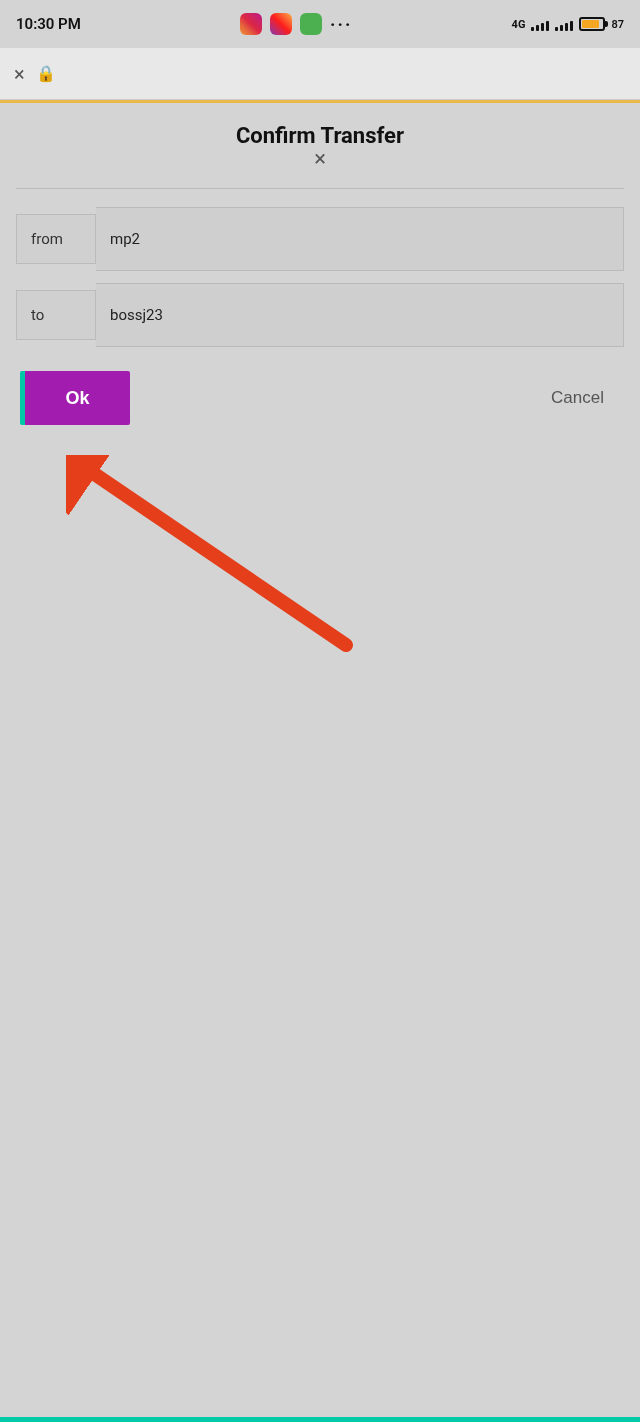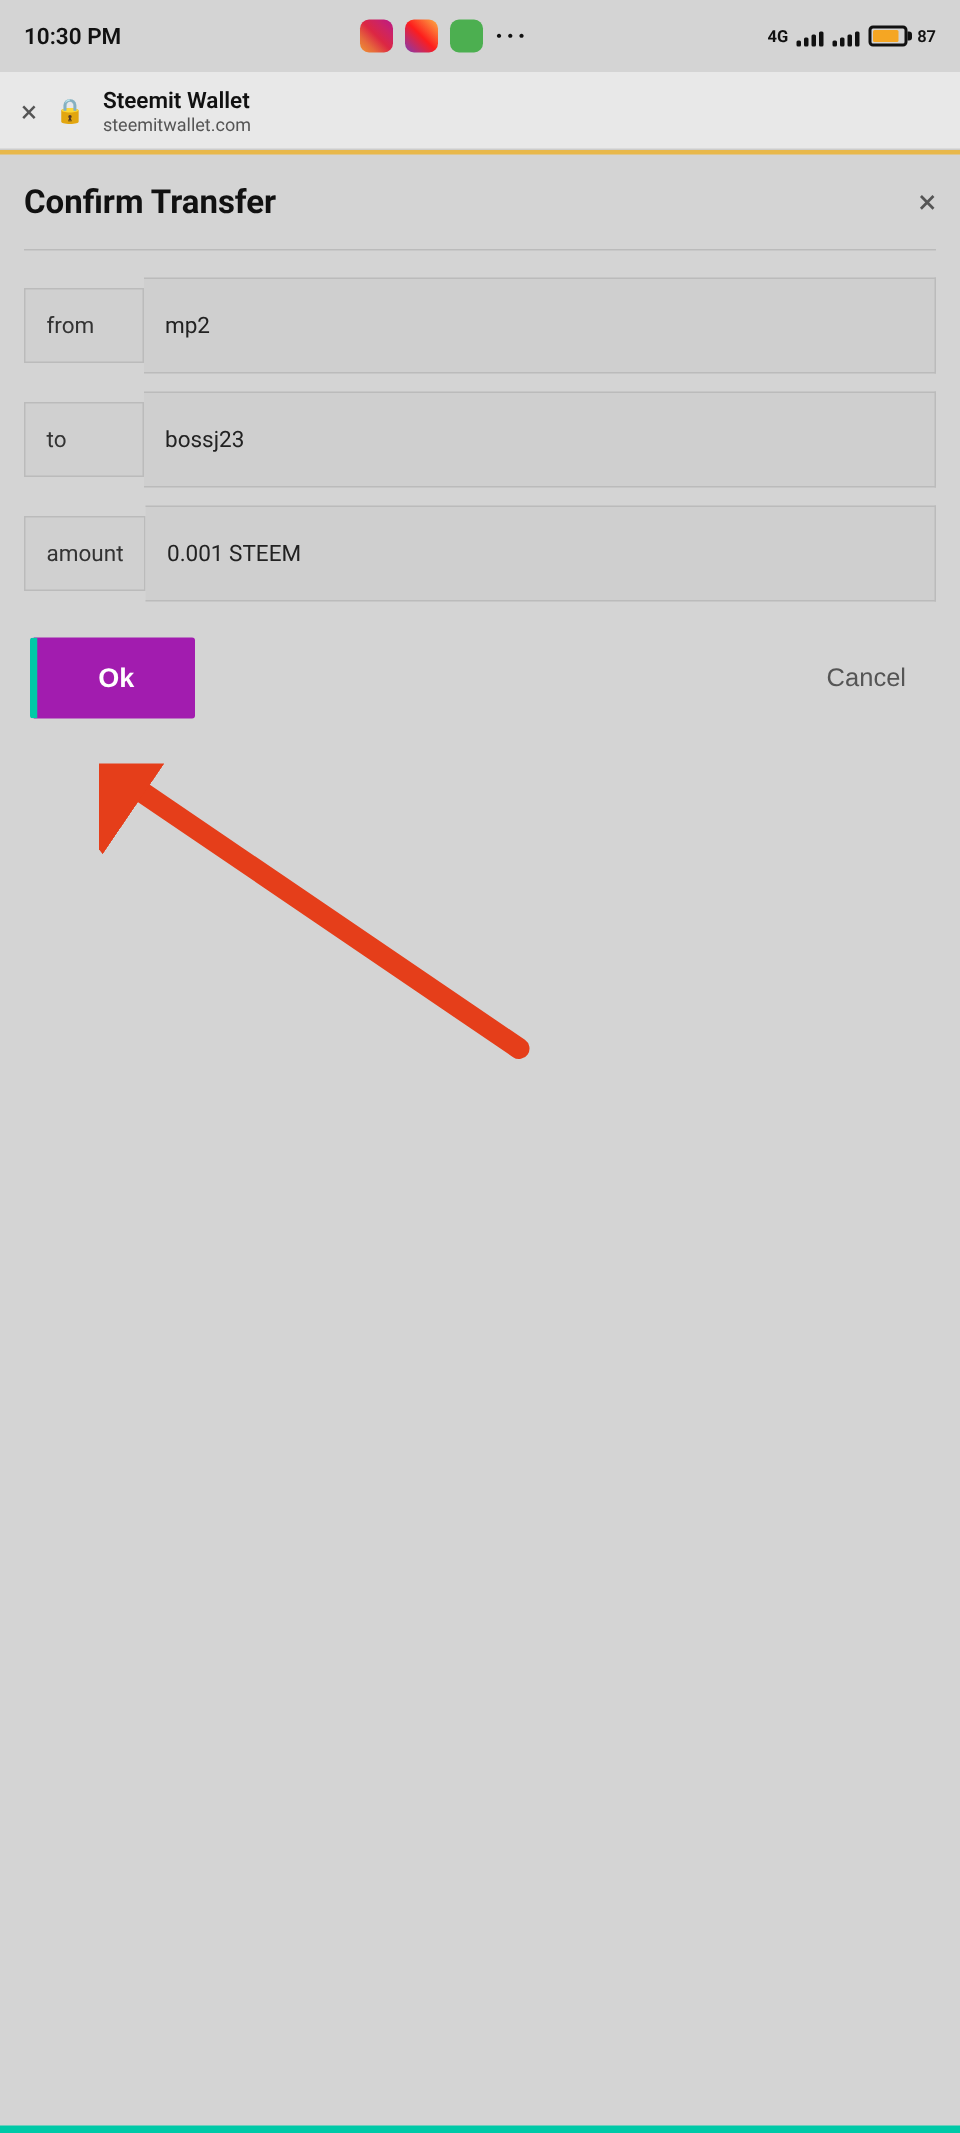--- a/index.html
+++ b/index.html
@@ -153,20 +153,21 @@
       background: #d4d4d4;
       padding: 20px 16px 30px 16px;
       border-top: 3px solid #e8b84b;
     }
 
     .dialog-header {
       display: flex;
       align-items: center;
       justify-content: space-between;
       margin-bottom: 18px;
+      flex-direction: column;
     }
     .dialog-title {
       font-size: 22px;
       font-weight: 700;
       color: #111;
     }
     .dialog-close-btn {
       font-size: 22px;
       color: #555;
       cursor: pointer;
@@ -299,24 +300,20 @@
     <div class="battery-icon">
       <div class="battery-fill"></div>
     </div>
     <span class="battery-text"><span>87</span></span>
   </div>
 </div>
 
 <div class="browser-bar">
   <span class="browser-close">×</span>
   <span class="lock-icon">🔒</span>
-  <div class="browser-url-area">
-    <div class="browser-title">Steemit Wallet</div>
-    <div class="browser-url">steemitwallet.com</div>
-  </div>
 </div>
 
 <div class="main-content">
 
   <div class="dialog">
 
     <div class="dialog-header">
       <span class="dialog-title">Confirm Transfer</span>
       <span class="dialog-close-btn">×</span>
     </div>
@@ -326,24 +323,20 @@
     <div class="form-row">
       <div class="form-label">from</div>
       <div class="form-value">mp2</div>
     </div>
 
     <div class="form-row">
       <div class="form-label">to</div>
       <div class="form-value">bossj23</div>
     </div>
 
-    <div class="form-row">
-      <div class="form-label">amount</div>
-      <div class="form-value">0.001 STEEM</div>
-    </div>
 
 
     <div class="buttons-row">
       <button class="ok-button">Ok</button>
       <button class="cancel-button">Cancel</button>
     </div>
 
     <div class="arrow-container">
       <svg class="red-arrow" width="320" height="200" viewBox="0 0 320 200">
 

